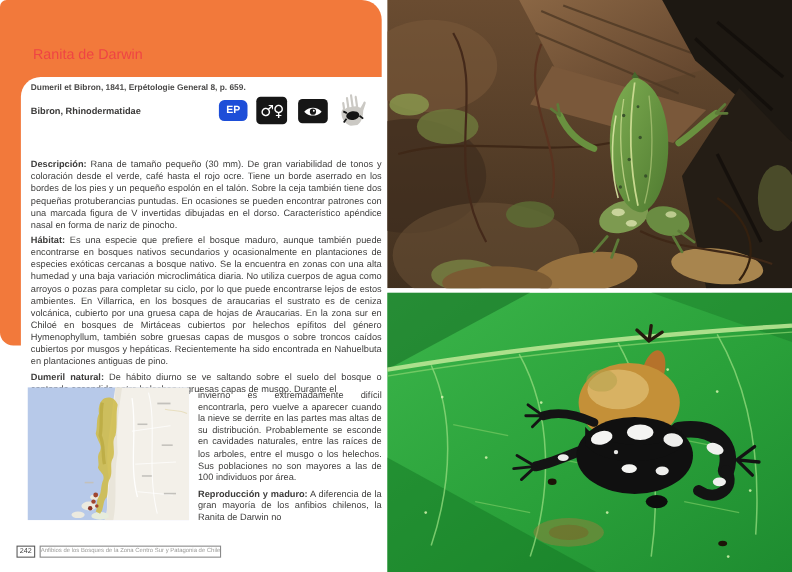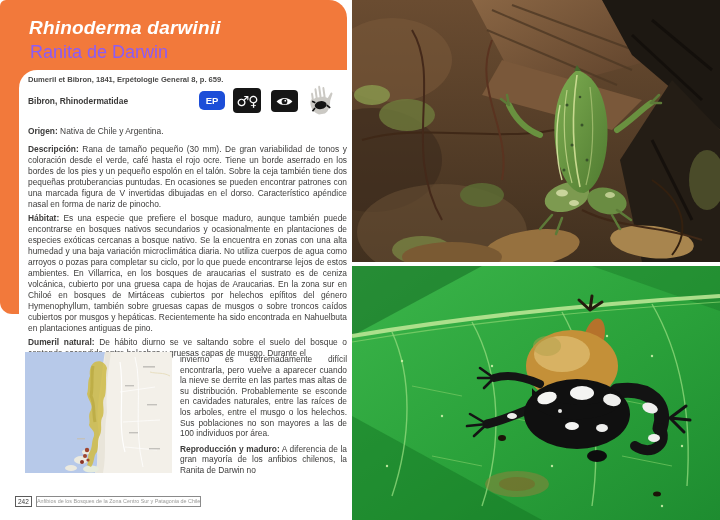--- a/index.html
+++ b/index.html
@@ -5,21 +5,21 @@
   html,body{margin:0;padding:0;background:#e9e9e9;}
   .page{position:relative;width:720px;height:520px;background:#ffffff;overflow:hidden;
         font-family:"Liberation Sans",sans-serif;color:#3d3c3b;}
   
   .orange-bg{position:absolute;left:0;top:8;width:347px;height:314px;background:#F2793B;
              border-radius:6px 18px 18px 12px;}
   .white-panel{position:absolute;left:19px;top:70px;width:331px;height:450px;background:#fff;
              border-radius:18px 0 0 0;}
   .title{position:absolute;left:29px;top:17px;font-size:19px;font-weight:bold;font-style:italic;
          color:#ffffff;letter-spacing:.2px;}
-  .subtitle{position:absolute;left:30px;top:42px;font-size:18px;color:#8b5cf6;}
+  .subtitle{position:absolute;left:30px;top:42px;font-size:13px;color:#ef4444;}
   
   .ref{position:absolute;left:28px;top:75px;font-size:7.6px;font-weight:bold;color:#4a4948;}
   .taxon{position:absolute;left:28px;top:96px;font-size:8.4px;font-weight:bold;color:#3a3938;}
   
   .badge-ep{position:absolute;left:199px;top:91px;width:26px;height:19px;background:#1d4ed8;
             border-radius:5px;color:#fff;font-weight:bold;font-size:9.5px;display:flex;
             align-items:center;justify-content:center;}
   .badge-mf{position:absolute;left:233px;top:88px;width:28px;height:25px;background:#161616;
             border-radius:4px;color:#fff;display:flex;align-items:center;justify-content:center;
             font-family:"DejaVu Sans",sans-serif;font-size:14px;font-weight:bold;letter-spacing:-1px;}
@@ -50,21 +50,20 @@
             white-space:nowrap;overflow:hidden;}
   svg{display:block;}
 </style>
 </head>
 <body>
 
 <div class="page">
 
   <div class="orange-bg"></div>
   <div class="white-panel"></div>
-  <div class="title">Rhinoderma darwinii</div>
   <div class="subtitle">Ranita de Darwin</div>
 
   <div class="ref">Dumeril et Bibron, 1841, Erpétologie General 8, p. 659.</div>
   <div class="taxon">Bibron, Rhinodermatidae</div>
 
   <div class="badge-ep">EP</div>
   <div class="badge-mf">♂♀</div>
   <div class="badge-eye">
     <span>
       <svg width="19" height="13" viewBox="0 0 24 16">
@@ -77,21 +76,20 @@
   <div class="hand">
     <svg width="36" height="30" viewBox="0 0 36 30">
       <g transform="rotate(-8 18 15)">
         <path d="M14,29 C10,27 7,23 7,18 C7,15 8,13 9,13 L9,8 C9,6 11,6 11,8 L11,13 L13,12 L13,4 C13,2 15,2 15,4 L15,12 L17,12 L17,2 C17,0 19,0 19,2 L19,12 L21,12 L21,4 C21,2 23,2 23,4 L23,13 L25,14 L28,10 C29,8 31,9 30,11 L27,17 C26,23 24,27 20,29 Z" fill="#cbc9c4"></path>
         <ellipse cx="17" cy="20" rx="6" ry="4" fill="#141414"></ellipse>
         <path d="M11,22 l-3,3 M23,21 l3,3 M12,17 l-3,-2" stroke="#141414" stroke-width="1.6" fill="none"></path>
       </g>
     </svg>
   </div>
 
-  <p class="para p-origen"><span class="lbl">Origen:</span> <span>Nativa de Chile y Argentina.</span></p>
 
   <p class="para p-desc"><span class="lbl">Descripción:</span> <span>Rana de tamaño pequeño (30 mm). De gran variabilidad de tonos y coloración desde el verde, café hasta el rojo ocre. Tiene un borde aserrado en los bordes de los pies y un pequeño espolón en el talón. Sobre la ceja también tiene dos pequeñas protuberancias puntudas. En ocasiones se pueden encontrar patrones con una marcada figura de V invertidas dibujadas en el dorso. Característico apéndice nasal en forma de nariz de pinocho.</span></p>
 
   <p class="para p-hab"><span class="lbl">Hábitat:</span> <span>Es una especie que prefiere el bosque maduro, aunque también puede encontrarse en bosques nativos secundarios y ocasionalmente en plantaciones de especies exóticas cercanas a bosque nativo. Se la encuentra en zonas con una alta humedad y una baja variación microclimática diaria. No utiliza cuerpos de agua como arroyos o pozas para completar su ciclo, por lo que puede encontrarse lejos de estos ambientes. En Villarrica, en los bosques de araucarias el sustrato es de ceniza volcánica, cubierto por una gruesa capa de hojas de Araucarias. En la zona sur en Chiloé en bosques de Mirtáceas cubiertos por helechos epífitos del género</span> <span class="it">Hymenophyllum</span><span>, también sobre gruesas capas de musgos o sobre troncos caídos cubiertos por musgos y hepáticas. Recientemente ha sido encontrada en Nahuelbuta en plantaciones antiguas de pino.</span></p>
 
   <p class="para p-hist"><span class="lbl">Dumeril natural:</span> <span>De hábito diurno se ve saltando sobre el suelo del bosque o cantando escondida entre helechos y gruesas capas de musgo. Durante el</span></p>
 
   <div class="map">
     <svg width="147" height="121" viewBox="0 0 147 121">
       <rect width="147" height="121" fill="#b7c9e9"></rect>

